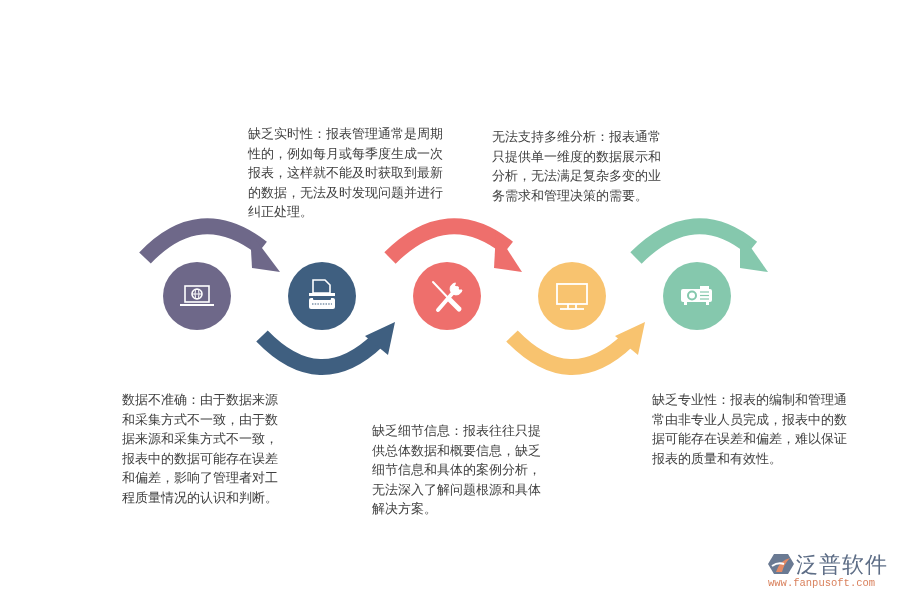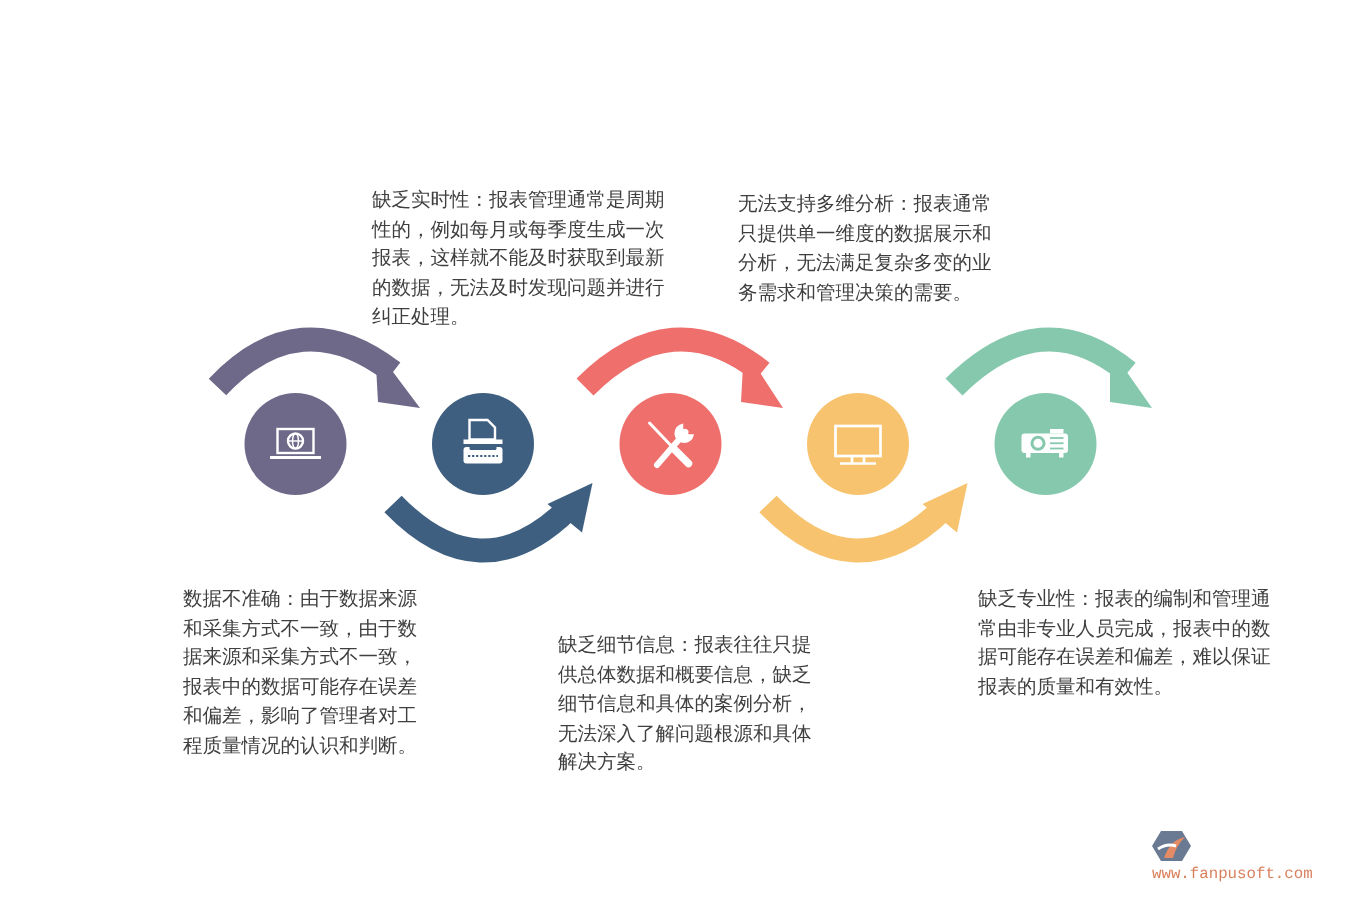--- a/index.html
+++ b/index.html
@@ -110,14 +110,15 @@
 <div class="txt" id="t3">数据不准确：由于数据来源和采集方式不一致，由于数据来源和采集方式不一致，报表中的数据可能存在误差和偏差，影响了管理者对工程质量情况的认识和判断。</div>
 <div class="txt" id="t4">缺乏细节信息：报表往往只提供总体数据和概要信息，缺乏细节信息和具体的案例分析，无法深入了解问题根源和具体解决方案。</div>
 <div class="txt" id="t5">缺乏专业性：报表的编制和管理通常由非专业人员完成，报表中的数据可能存在误差和偏差，难以保证报表的质量和有效性。</div>
 
 <div class="logo">
   <svg class="logo-mark" width="26" height="24" viewBox="0 0 26 24">
     <polygon points="6,2 20,2 26,12 20,22 6,22 0,12" fill="#6a7a93"></polygon>
     <path d="M8,20 Q12,8 22,6 Q16,12 14,20 z" fill="#e48a65"></path>
     <path d="M4,14 Q10,10 16,12" fill="none" stroke="#ffffff" stroke-width="2"></path>
   </svg>
+  <div class="logo-name">泛普软件</div>
   <div class="logo-url">www.fanpusoft.com</div>
 </div>
 
 </body></html>

